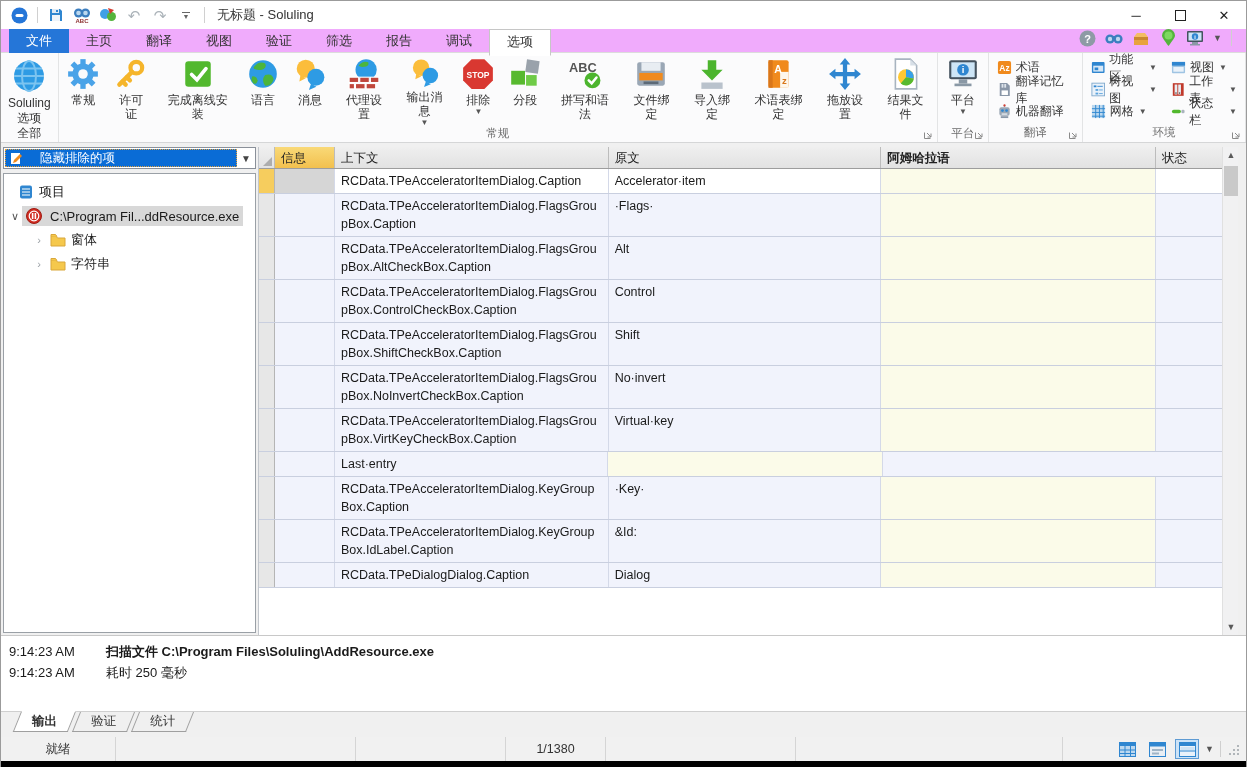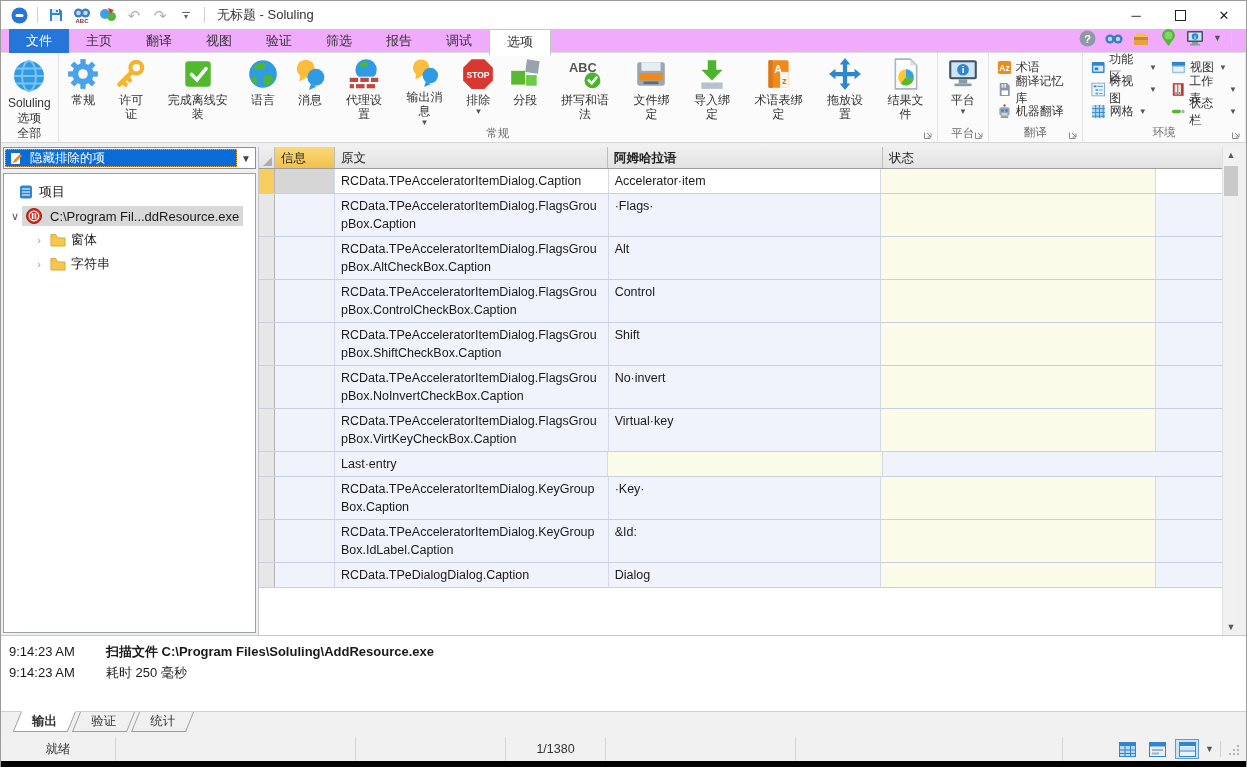--- a/index.html
+++ b/index.html
@@ -43,21 +43,21 @@
   .bigbtn .i32 { width:36px; height:36px; margin-bottom:2px; }
   .scol { display:flex; flex-direction:column; justify-content:flex-start; gap:3px; padding:4px 4px 0; }
   .sbtn { display:flex; align-items:center; gap:4px; height:19px; font-size:12px; color:#333; padding:0 3px; }
   .sbtn .i16 { width:15px; height:15px; }
   .sbtn .drop { font-size:8px; color:#555; margin-left:1px; }
 
   
   .main { position:absolute; top:142px; left:0; right:0; height:492px; background:#f0f0f0; }
   .sidebar { position:absolute; left:0; top:0; width:257px; height:100%; }
   .combo { position:absolute; left:2px; top:4px; width:253px; height:22px; background:#fff; border:1px solid #8a9099; display:flex; align-items:center; }
-  .combo-sel { flex:1; height:18px; margin:1px 0 1px 1px; background:#0a6cd6; color:#fff; display:flex; align-items:center; gap:7px; padding:0 4px; font-size:12.5px; border:1px dotted #e4a13c; }
+  .combo-sel { flex:1; height:18px; margin:1px 0 1px 1px; background:#0a6cd6; color:#fff; display:flex; align-items:center; gap:17px; padding:0 4px; font-size:12.5px; border:1px dotted #e4a13c; }
   .combo-arrow { width:18px; text-align:center; color:#444; font-size:10px; }
   .tree { position:absolute; left:2px; top:30px; width:253px; bottom:2px; background:#fff; border:1px solid #9aa0a6; overflow:hidden; padding-top:6px; }
   .titem { display:flex; align-items:center; height:24px; font-size:13px; white-space:nowrap; }
   .texp { width:14px; text-align:center; color:#555; font-size:11px; flex:none; }
   .texp.cltr { color:#9aa0a6; }
   .tlbl-wrap { display:flex; align-items:center; gap:5px; padding:2px 4px; }
   .titem.sel .tlbl-wrap { background:#d8d8d8;gap:8px; }
   .i16t { width:16px; height:16px; flex:none; }
 
   
@@ -603,20 +603,21 @@
             <span>字符串</span>
           </span>
         </div>
       </div>
     </div>
 
     <div class="grid">
       <div class="ghead">
         <div class="gh corner"></div>
         <div class="gh hinfo">信息</div>
+        <div class="gh hctx">上下文</div>
         <div class="gh hsrc">原文</div>
         <div class="gh htra">阿姆哈拉语</div>
         <div class="gh hsta">状态</div>
       </div>
       <div>
   <div class="trow sel">
     <div class="c ind"></div>
     <div class="c info"></div>
     <div class="c ctx">RCData.TPeAcceleratorItemDialog.Caption</div>
     <div class="c src">Accelerator·item</div>

